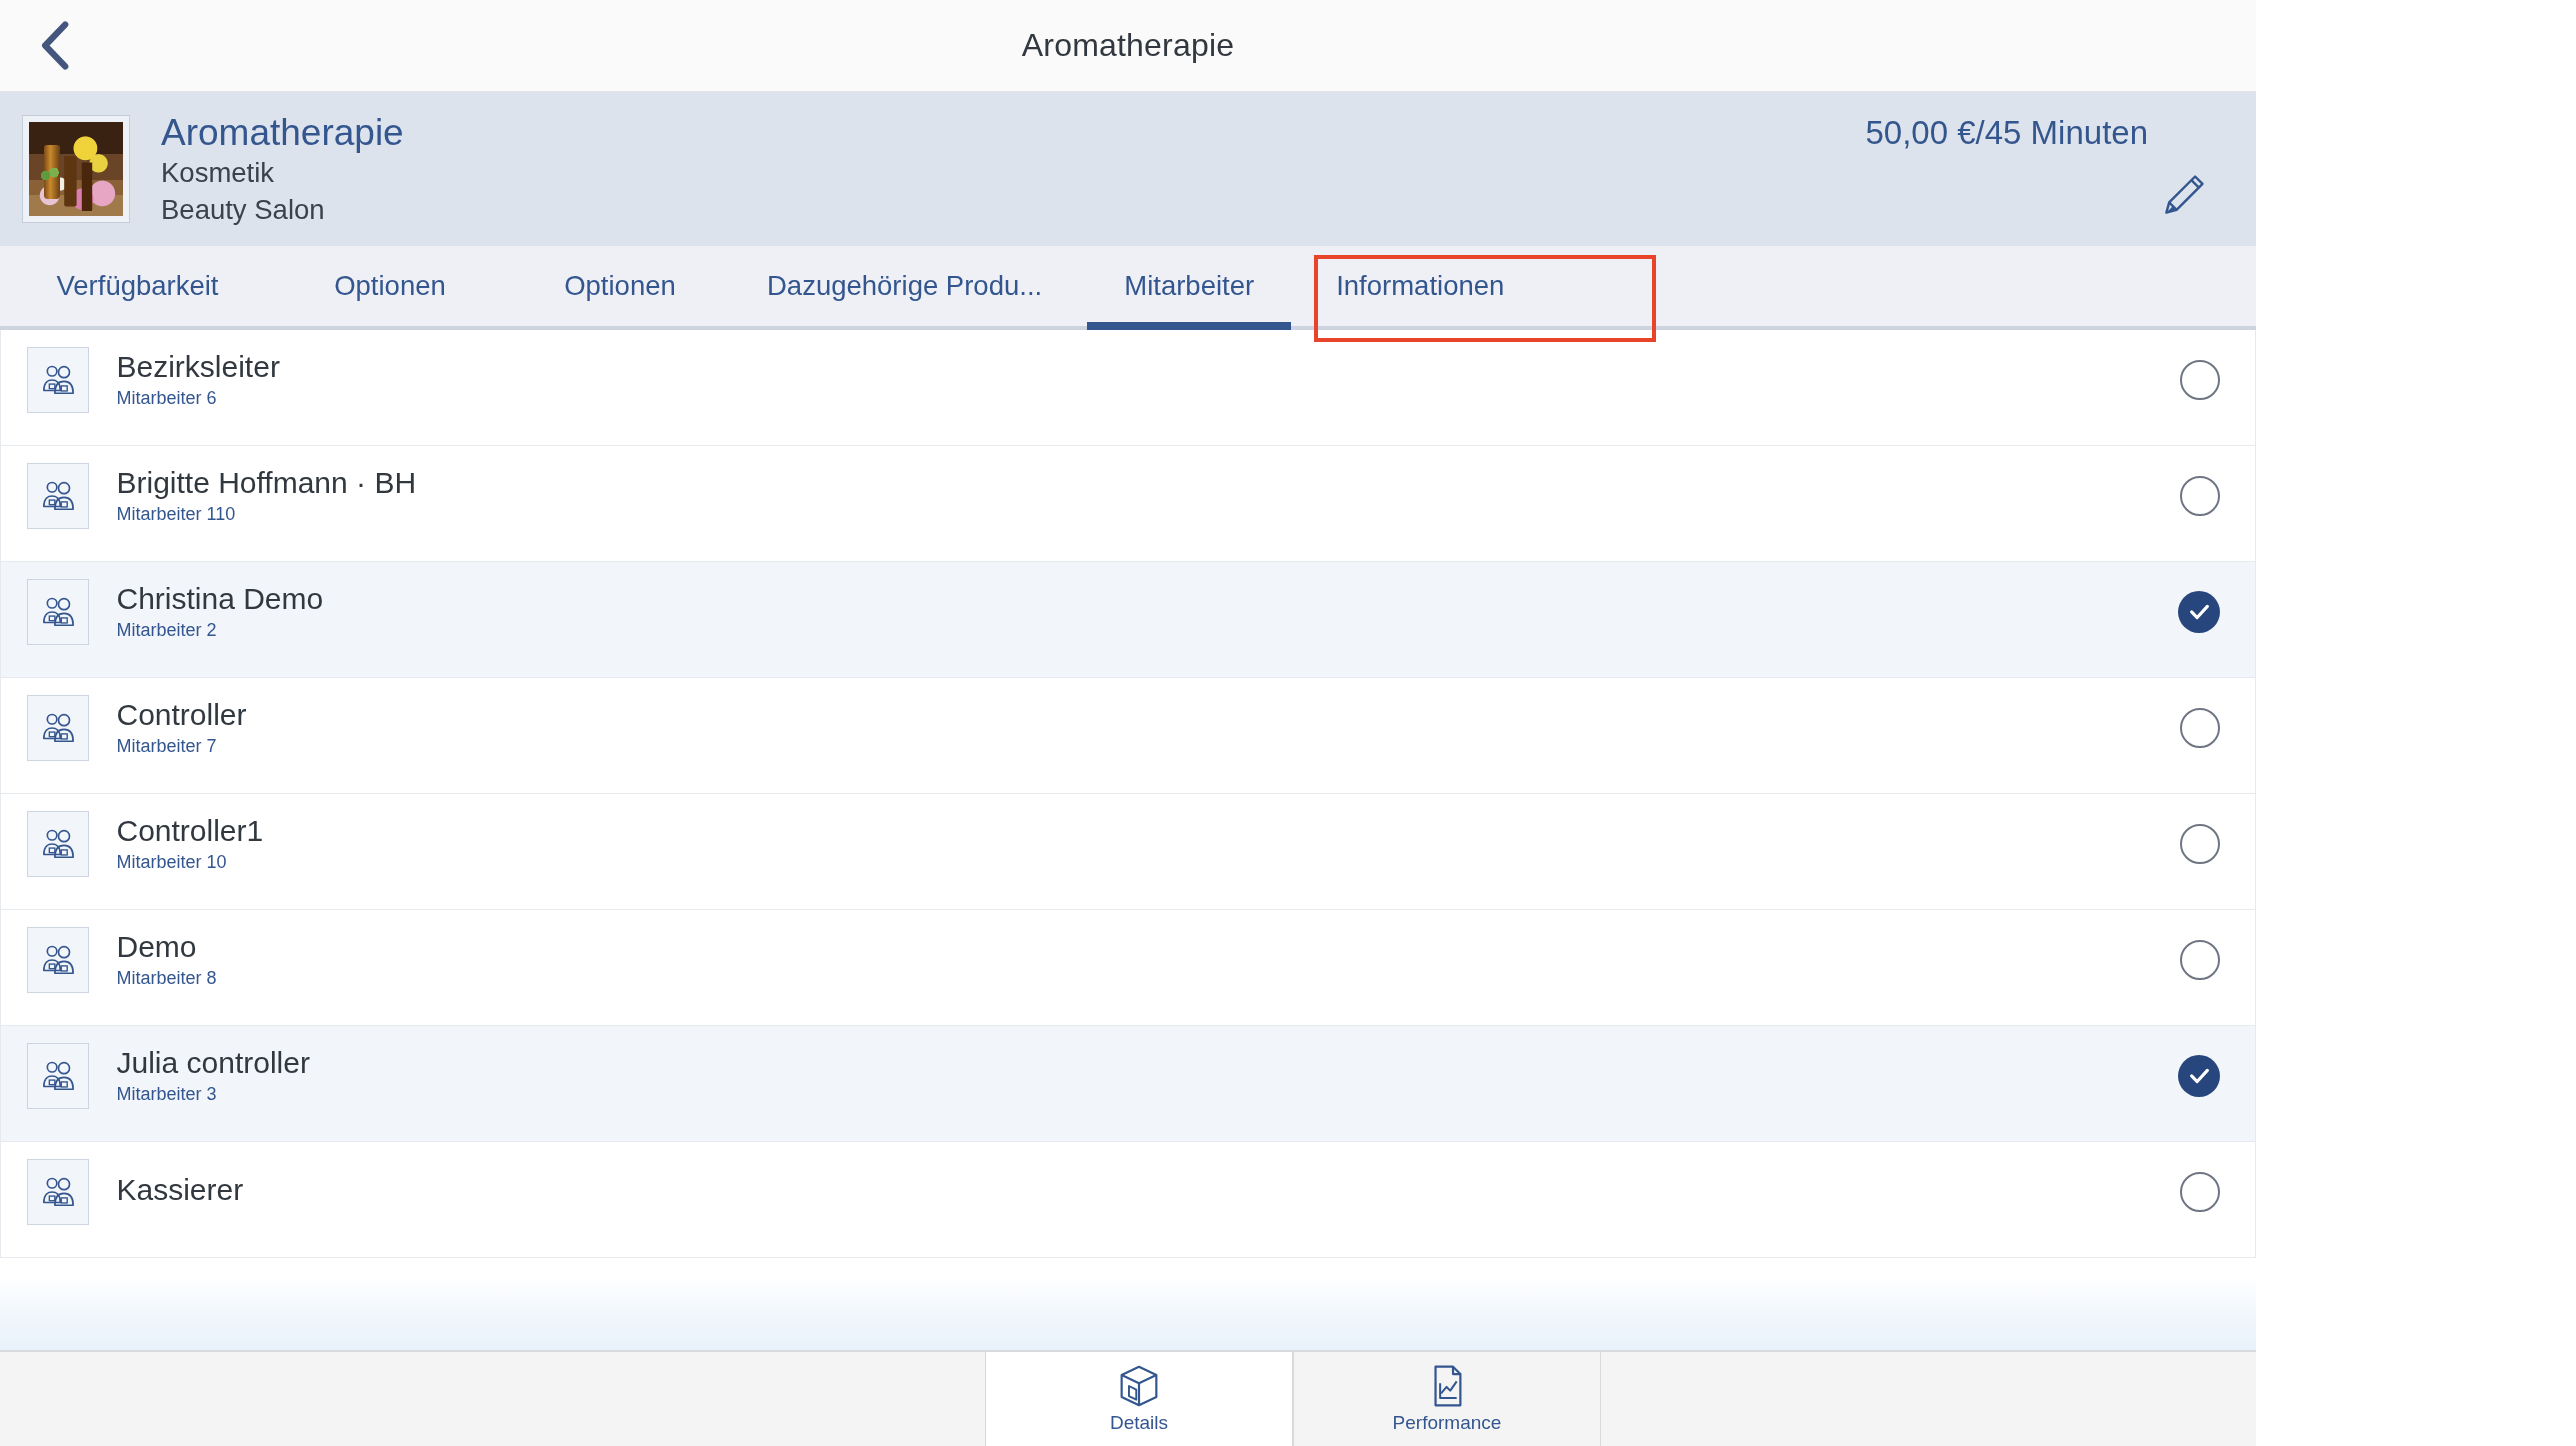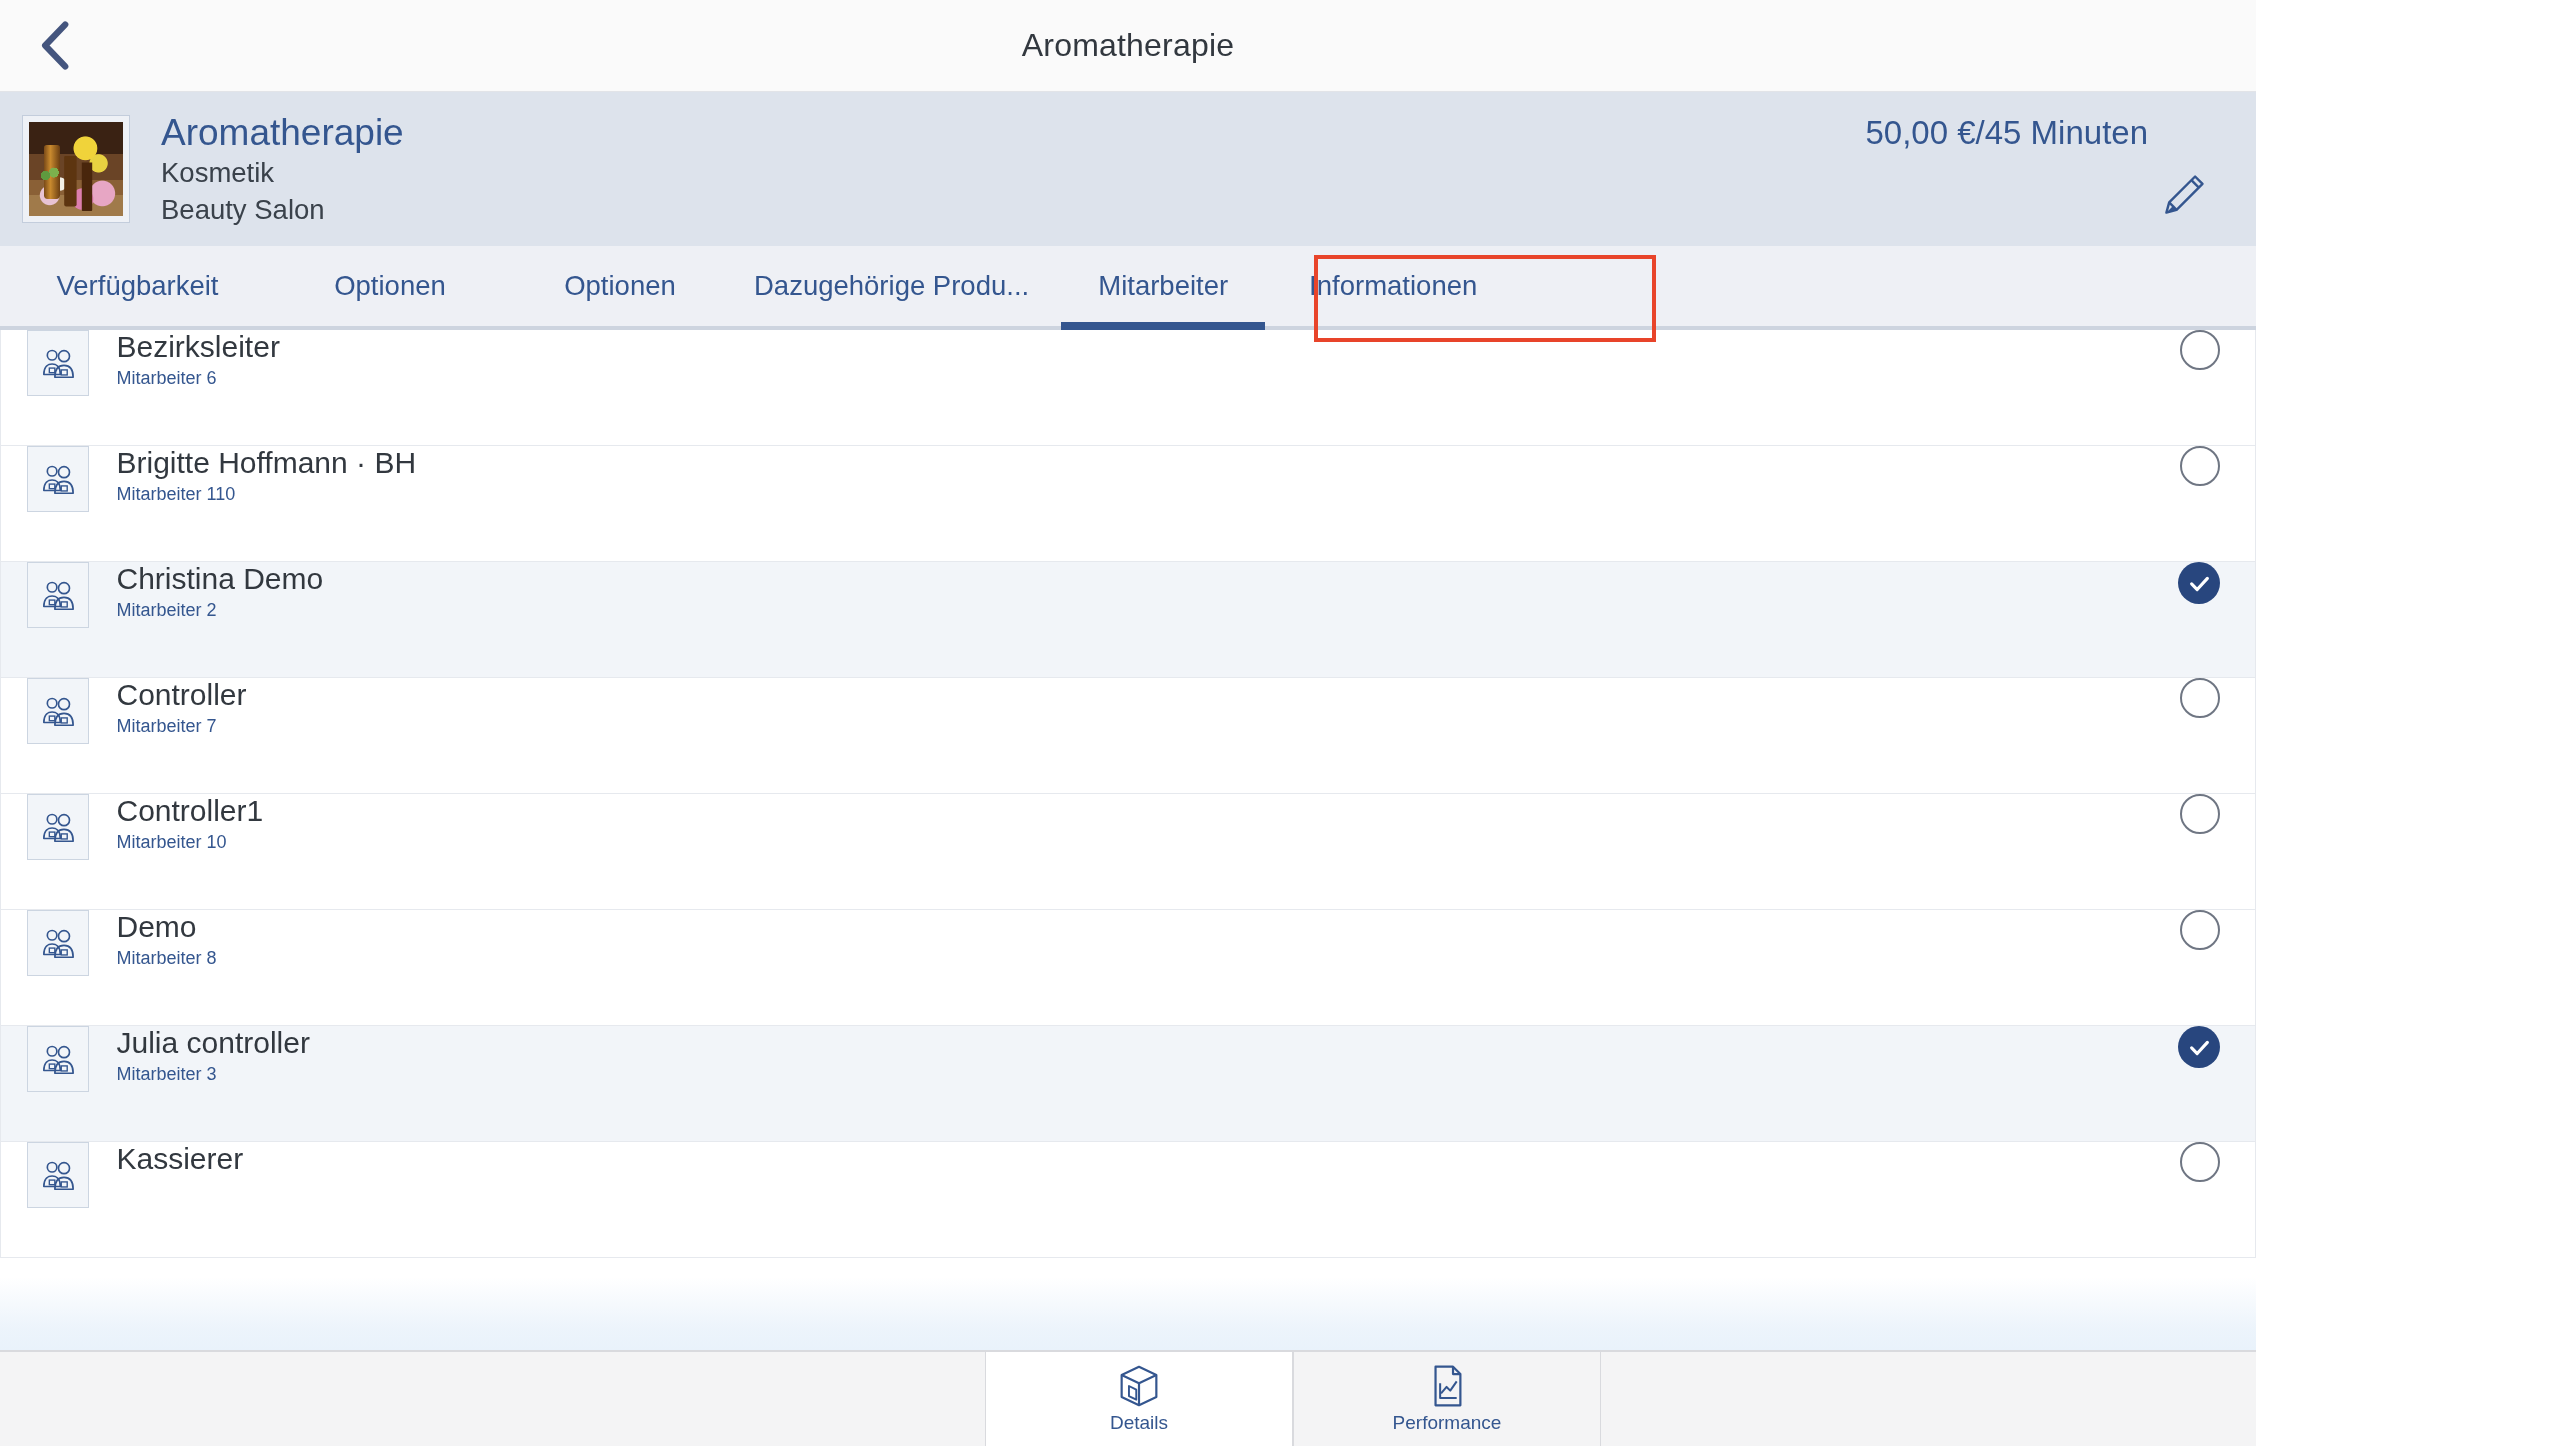--- a/index.html
+++ b/index.html
@@ -86,40 +86,40 @@
   
   .tabbar {
     flex: 0 0 84px; height: 84px;
     background: #eef0f5;
     border-bottom: 4.6px solid #cdd4df;
     display: flex; align-items: stretch;
     position: relative;
   }
   .tab {
     display: flex; align-items: center; justify-content: center;
-    padding: 0 19px; font-size: 27.5px; color: #34568f;
+    padding: 0 32px; font-size: 27.5px; color: #34568f;
     cursor: pointer; position: relative; white-space: nowrap;
     min-width: 230px;
   }
   .tab.t-availability { min-width: 275px; }
   .tab.active::after {
     content: ""; position: absolute; left: 13px; right: 13px; bottom: -4.6px;
     height: 8.3px; background: #34568f;
   }
   .redbox {
     position: absolute; left: 1314px; top: 9.2px;
     width: 342px; height: 87px;
     border: 4.6px solid #e8442a; pointer-events: none; z-index: 5;
   }
 
   
   .listwrap { flex: 1 1 auto; position: relative; overflow: hidden; background: #ffffff; }
   .list { width: 100%; }
   .row {
-    display: flex; align-items: flex-start;
+    display: flex; align-items: center;
     height: 116px; background: #ffffff;
     border-bottom: 1.8px solid #e6e9ee;
     border-left: 1.8px solid #e6e9ee; border-right: 1.8px solid #e6e9ee;
     padding: 0 35px 16px 26px;
     cursor: pointer;
   }
   .row.selected { background: #f2f5f9; }
   .row-icon {
     width: 62px; height: 66px; flex: 0 0 62px;
     border: 1.8px solid #ccd5e1; background: #f2f5f9;

